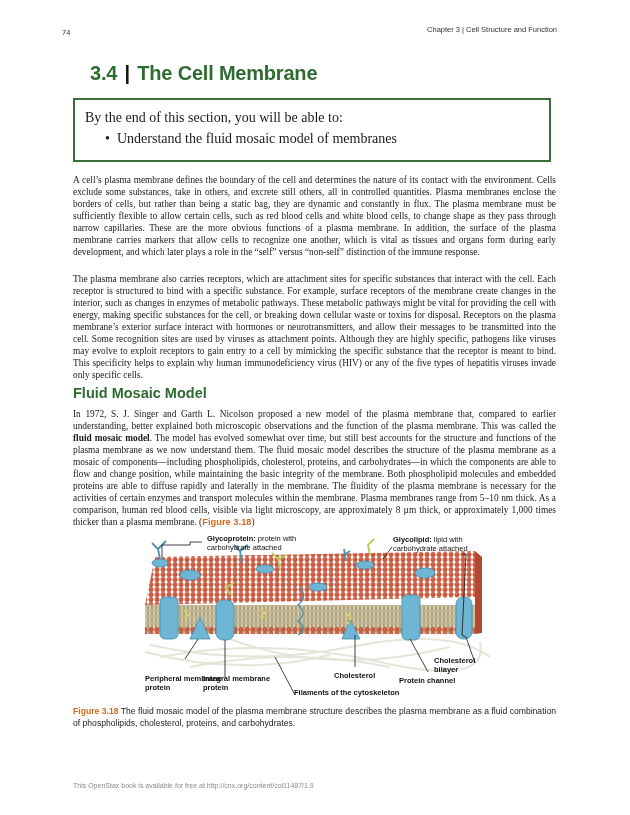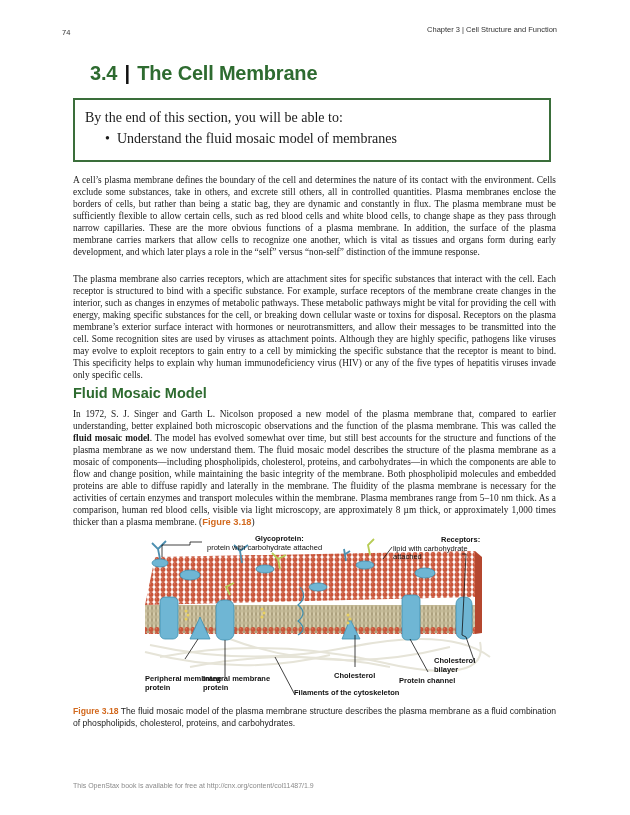--- a/index.html
+++ b/index.html
@@ -12,21 +12,21 @@
   .objbox { position: absolute; top: 98px; left: 73px; width: 478px; height: 64px; border: 2.5px solid #3a6e3a; box-sizing: border-box; padding: 10px 10px 0 10px; font-size: 14px; }
   .objbox .intro { margin: 0 0 5px 0; }
   .objbox ul { margin: 0; padding: 0 0 0 20px; list-style: none; }
   .objbox li { margin: 0 0 5px 0; position: relative; padding-left: 12px; }
   .objbox li::before { content: "•"; position: absolute; left: 0; }
   .para { position: absolute; left: 73px; width: 483px; font-size: 9.35px; line-height: 12px; text-align: justify; margin: 0; }
   .h2 { position: absolute; top: 385px; left: 73px; font-family: "Liberation Sans", sans-serif; font-weight: bold; font-size: 14.5px; color: #2e6b30; }
   .figref { color: #d2691e; font-weight: bold; font-family: "Liberation Sans", sans-serif; }
   .figure { position: absolute; top: 527px; left: 130px; width: 370px; height: 172px; }
   .lbl { position: absolute; font-family: "Liberation Sans", sans-serif; font-size: 7.5px; line-height: 8.5px; color: #111; }
-  .lbl b { font-weight: bold; margin-left: 48px; }
+  .lbl b { font-weight: bold; }
   .caption { position: absolute; top: 705px; left: 73px; width: 483px; font-family: "Liberation Sans", sans-serif; font-size: 8.6px; line-height: 12px; color: #222; text-align: justify; }
   .caption .num { color: #d2691e; font-weight: bold; }
   .footer { position: absolute; top: 782px; left: 73px; font-family: "Liberation Sans", sans-serif; font-size: 7px; color: #8a8a8a; }
 </style>
 </head>
 <body>
 
 <div class="hdr">
   <span class="pg">74</span>
   <span class="chap">Chapter 3 | Cell Structure and Function</span>
@@ -128,21 +128,21 @@
       <path d="M253 32 L262 20"></path>
       <path d="M332 27 L336 27 L332 108 L336 110 L345 136"></path>
       <path d="M68 112 L55 132"></path>
       <path d="M95 113 L95 150"></path>
       <path d="M225 108 L225 140"></path>
       <path d="M280 112 L298 145"></path>
       <path d="M145 130 L165 168"></path>
     </g>
   </svg>
   <div class="lbl" style="left:77px;top:8px;width:120px;"><b>Glycoprotein:</b> <span>protein with carbohydrate attached</span></div>
-  <div class="lbl" style="left:263px;top:9px;width:85px;"><b>Receptors:</b> <span>lipid with carbohydrate attached</span></div>
+  <div class="lbl" style="left:263px;top:9px;width:85px;"><b>Glycolipid:</b> <span>lipid with carbohydrate attached</span></div>
   <div class="lbl" style="left:15px;top:148px;width:90px;font-weight:bold;">Peripheral membrane protein</div>
   <div class="lbl" style="left:73px;top:148px;width:75px;font-weight:bold;">Integral membrane protein</div>
   <div class="lbl" style="left:204px;top:145px;font-weight:bold;">Cholesterol</div>
   <div class="lbl" style="left:269px;top:150px;font-weight:bold;">Protein channel</div>
   <div class="lbl" style="left:304px;top:130px;width:60px;font-weight:bold;">Cholesterol bilayer</div>
   <div class="lbl" style="left:164px;top:162px;font-weight:bold;">Filaments of the cytoskeleton</div>
 </div>
 
 <div class="caption"><span class="num">Figure 3.18</span><span> The fluid mosaic model of the plasma membrane structure describes the plasma membrane as a fluid combination of phospholipids, cholesterol, proteins, and carbohydrates.</span></div>
 

